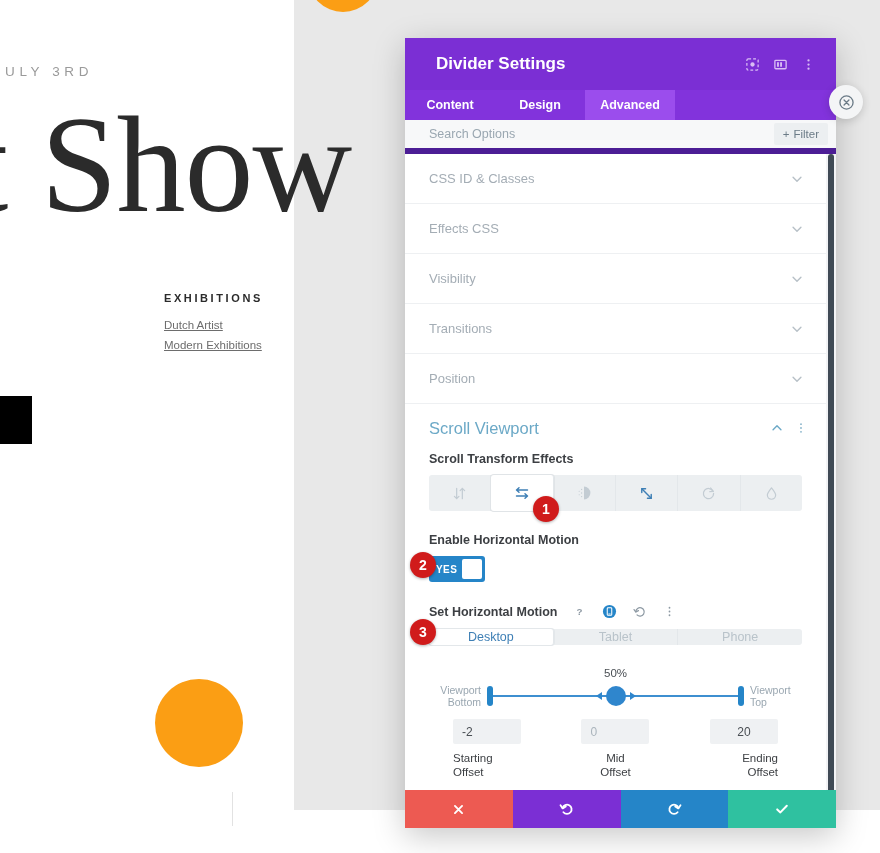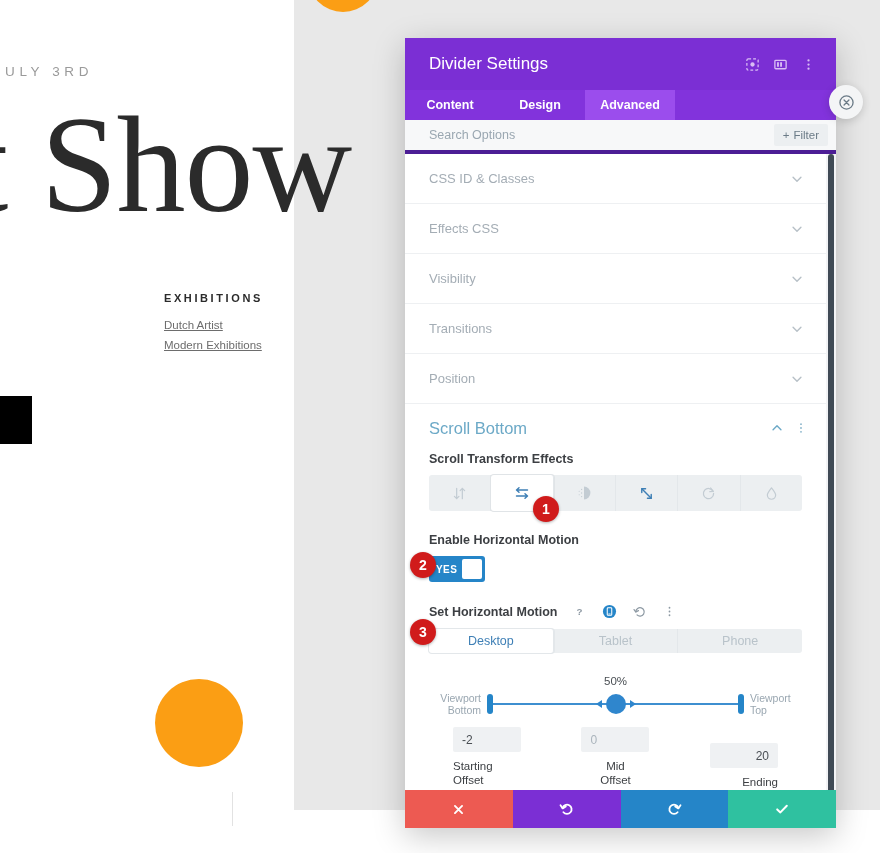--- a/index.html
+++ b/index.html
@@ -53,38 +53,38 @@
     box-shadow: 0 8px 30px rgba(0,0,0,.22);
     display: flex; flex-direction: column;
     overflow: hidden;
   }
 
   
   #modal-header {
     background: #7b2fd4; height: 52px; flex: 0 0 52px;
     display: flex; align-items: center; padding: 0 14px 0 24px;
   }
-  #modal-title { color: #ffffff; font-size: 17px; font-weight: 400; flex: 1; }
+  #modal-title { color: #ffffff; font-size: 17px; font-weight: 700; flex: 1; margin-left: 7px; }
   .hdr-icon { width: 28px; height: 28px; display: flex; align-items: center; justify-content: center; color: #d9bdf4; cursor: pointer; }
   .hdr-icon svg { display: block; }
 
   
   #modal-tabs { display: flex; height: 30px; flex: 0 0 30px; background: #8233dc; }
   .m-tab {
     display: flex; align-items: center; justify-content: center;
     height: 30px; font-size: 12.5px; font-weight: 700; color: #ffffff;
     cursor: pointer; width: 90px;
   }
   .m-tab.active { background: #9b4ded; }
 
   
   #search-row {
     height: 34px; flex: 0 0 34px; background: #f7f8f9;
     display: flex; align-items: center; padding: 0 8px 0 24px;
-    border-bottom: 4px solid #4c1d95;
+    border-bottom: 6px solid #4c1d95;
   }
   #search-input {
     flex: 1; border: 0; background: transparent; outline: none;
     font-family: "Liberation Sans", sans-serif; font-size: 12.5px; color: #8f9da8;
   }
   #search-input::placeholder { color: #9aa7b1; }
   #filter-button {
     background: #eceff1; border-radius: 2px; height: 22px;
     padding: 0 9px; display: flex; align-items: center; gap: 4px;
     font-size: 11.5px; color: #6b7b87; cursor: pointer;
@@ -137,21 +137,21 @@
   #yes-toggle .yes-label { color: #ffffff; font-size: 10px; font-weight: 700; padding: 0 5px 0 4px; letter-spacing: .4px; }
   #yes-toggle .knob { width: 26px; height: 20px; background: #ffffff; border-radius: 2px; }
 
   
   #shm-row { display: flex; align-items: center; gap: 16px; padding: 0 24px; }
   #shm-label { font-size: 12.5px; font-weight: 700; color: #3c3f43; }
   .shm-ic { color: #8d99a3; cursor: pointer; display: flex; align-items: center; }
   .shm-ic.blue { color: #2585c8; }
 
   
-  #device-tabs { margin: 0 24px; height: 24px; display: flex; background: #eceff1; border-radius: 3px; }
+  #device-tabs { margin: 0 24px; height: 16px; display: flex; background: #eceff1; border-radius: 3px; }
   .dev-tab {
     flex: 1; display: flex; align-items: center; justify-content: center;
     font-size: 12.5px; color: #b9c3ca; cursor: pointer; border-right: 1px solid #e3e7ea;
   }
   .dev-tab:last-child { border-right: 0; }
   .dev-tab.active { background: #ffffff; color: #3e7fb5; border-radius: 3px; box-shadow: 0 0 0 1px #e3e7ea; }
 
   
   #slider-block { padding: 0 24px; position: relative; }
   #slider-pct { text-align: center; font-size: 11.5px; color: #4a4f54; margin-bottom: 4px; font-weight: 400; }
@@ -178,21 +178,21 @@
   .offset-cell.c0 { align-items: flex-start; }
   .offset-cell.c1 { align-items: center; }
   .offset-cell.c2 { align-items: flex-end; }
   .offset-input {
     width: 68px; height: 25px; background: #eff1f3; border: 0; border-radius: 2px;
     font-family: "Liberation Sans", sans-serif; font-size: 12px; color: #4a4f54;
     padding: 0 9px; outline: none;
   }
   .offset-input.placeholder-val { color: #aab4bc; }
   .offset-cell.c1 .offset-input { text-align: left; }
-  .offset-cell.c2 .offset-input { text-align: right; margin-top: 16px; }
+  .offset-cell.c2 .offset-input { text-align: center; }
   .offset-name { font-size: 11.5px; color: #3c3f43; margin-top: 7px; line-height: 1.25; }
   .offset-cell.c1 .offset-name { text-align: center; }
   .offset-cell.c2 .offset-name { text-align: right; }
 
   
   #modal-scrollbar { position: absolute; top: 0; right: 0; width: 10px; height: 100%; background: #f2f3f5; }
   #modal-scrollbar-thumb { position: absolute; left: 2px; top: 0; width: 6px; height: 690px; background: #3f4a55; border-radius: 3px; }
 
   
   #modal-footer { height: 38px; flex: 0 0 38px; display: flex; }
@@ -316,21 +316,21 @@
           </svg>
       </div>
       <div class="toggle-section">
         <span class="ts-title">Position</span>
         <svg class="chev" width="14" height="14" viewBox="0 0 16 16">
             <path d="M3.5 6 L8 10.5 L12.5 6" fill="none" stroke="currentColor" stroke-width="1.6" stroke-linecap="round" stroke-linejoin="round"></path>
           </svg>
       </div>
 
       <div id="scroll-effects-head">
-        <span class="ts-title">Scroll Bottom</span>
+        <span class="ts-title">Scroll Viewport</span>
         <svg class="chev-up" width="14" height="14" viewBox="0 0 16 16">
             <path d="M3.5 10 L8 5.5 L12.5 10" fill="none" stroke="currentColor" stroke-width="1.6" stroke-linecap="round" stroke-linejoin="round"></path>
           </svg>
         <svg class="dots" width="14" height="14" viewBox="0 0 16 16">
           <circle cx="8" cy="3.6" r="1.1" fill="currentColor"></circle>
             <circle cx="8" cy="8" r="1.1" fill="currentColor"></circle>
             <circle cx="8" cy="12.4" r="1.1" fill="currentColor"></circle>
         </svg>
       </div>
 

